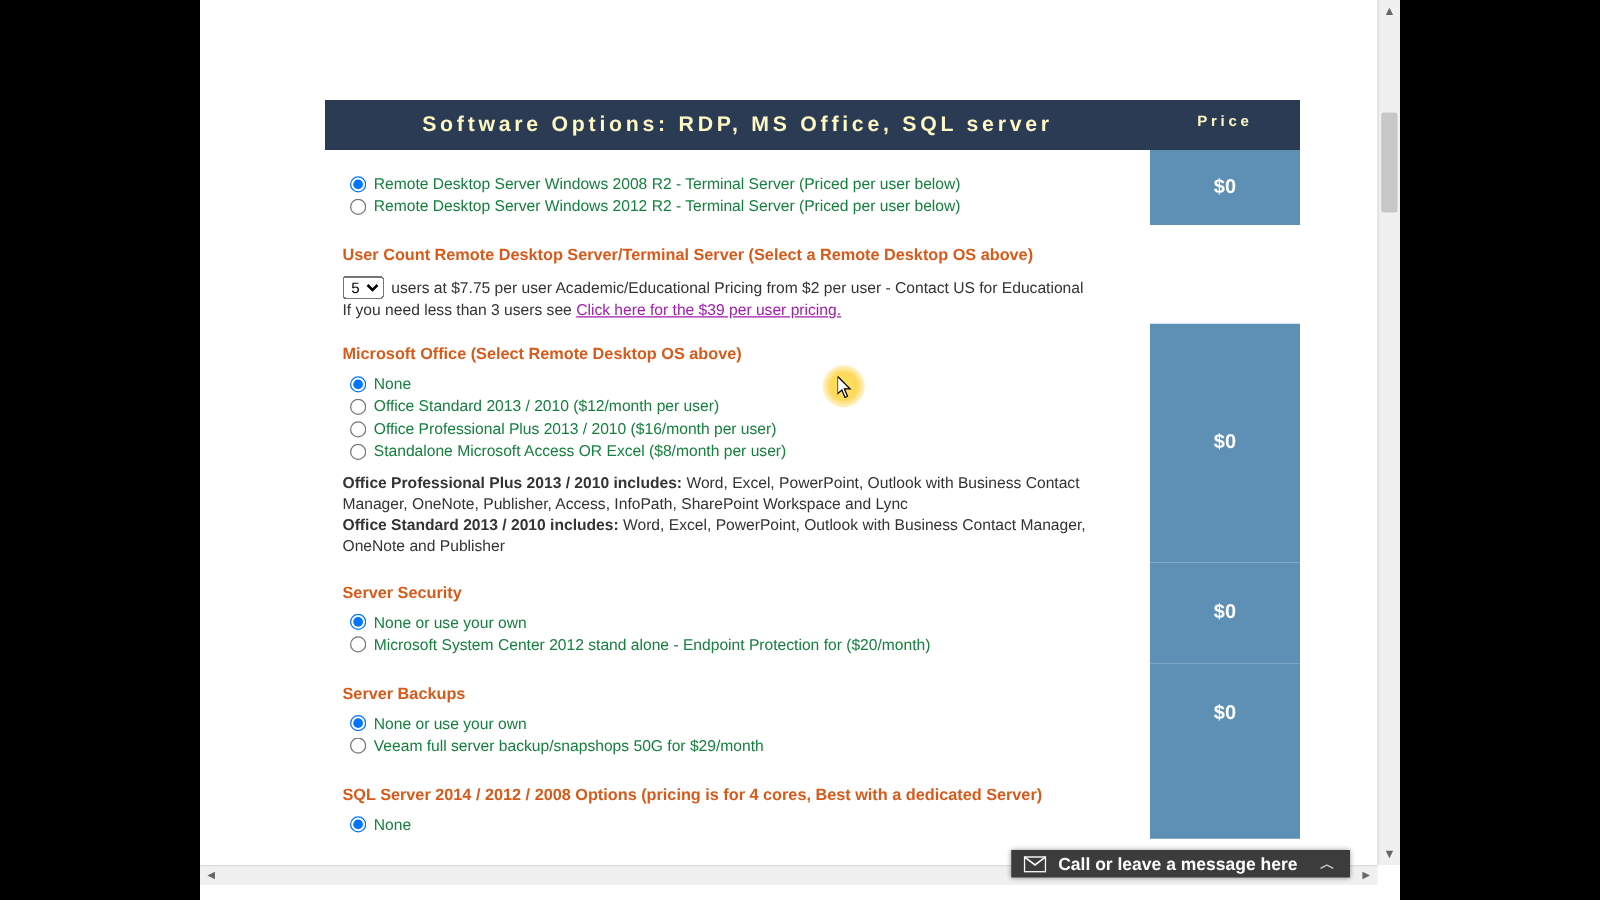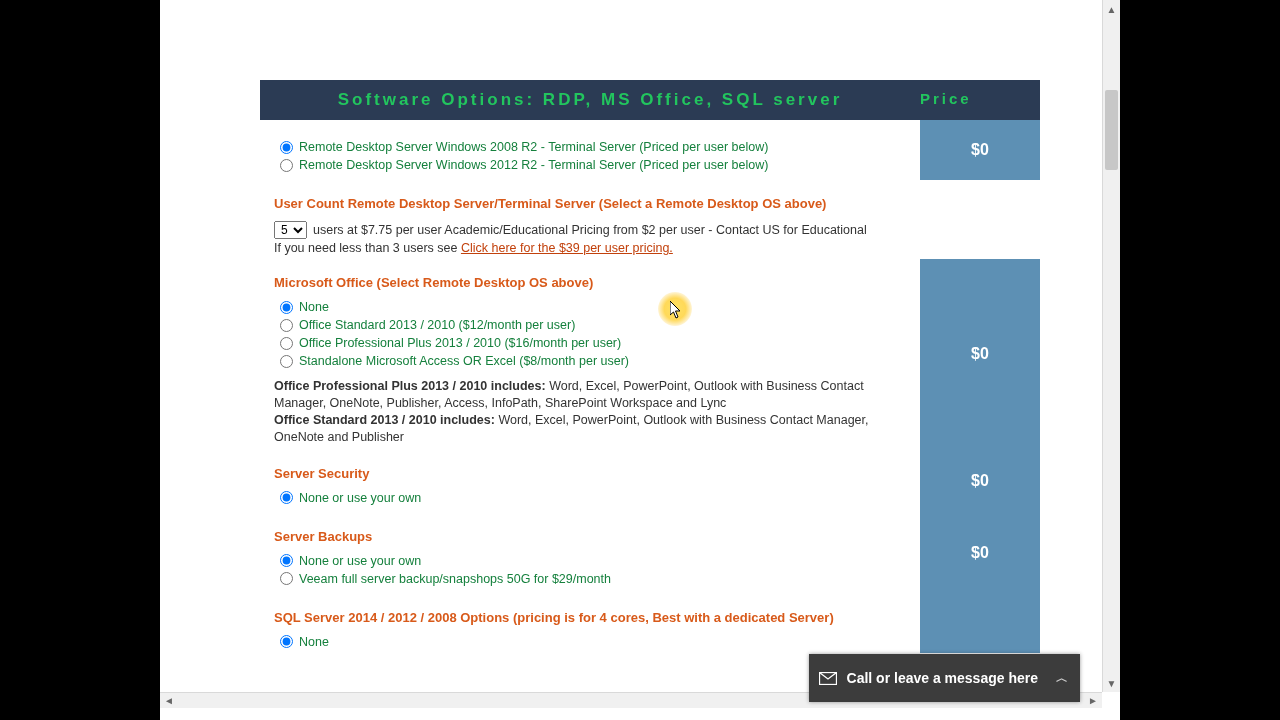--- a/index.html
+++ b/index.html
@@ -20,47 +20,47 @@
 
   .h-scrollbar { position: absolute; left: 0; right: 18px; bottom: 12px; height: 16px; background: #f0f0f0; border-top: 1px solid #d9d9d9; }
   .h-arrow { position:absolute; top:0; bottom:0; width:18px; display:flex; align-items:center; justify-content:center; font-size:10px; color:#666; }
   .h-arrow.left { left:0; }
   .h-arrow.right { right:0; }
 
   .page { position: absolute; left: 20px; right: 30px; top: 0; bottom: 30px; overflow: hidden; }
 
   .config-table { position: absolute; left: 80px; right: 50px; top: 80px; }
 
-  .header-row { display: flex; background: #2b3b54; color: #22c55e; font-weight: bold; }
+  .header-row { display: flex; background: #2b3b54; color: #fef9c3; font-weight: bold; }
   .header-left { flex: 1; text-align: center; padding: 10px 0; letter-spacing: 3px; font-size: 17px; }
-  .header-right { width: 120px; text-align: left; padding: 10px 0; letter-spacing: 3px; font-size: 15px; }
+  .header-right { width: 120px; text-align: center; padding: 10px 0; letter-spacing: 3px; font-size: 12px; }
 
   .body-row { display: flex; }
   .body-left { flex: 1; padding: 16px 14px 4px 14px; background: #fff; font-size: 13px; color: #333; }
   .body-right { width: 120px; background: #5d90b4; color: #fff; font-weight: bold; display: flex; align-items: center; justify-content: center; font-size: 16px; }
 
   .section-title { color: #d85a1a; font-weight: bold; font-size: 13px; margin-bottom: 10px; }
   .radio-line { margin: 4px 0 4px 6px; display: flex; align-items: center; gap: 6px; }
   .radio-line input[type=radio] { margin: 0; }
   .radio-label { font-size: 12.5px; color: #15803d; }
 
   .select-line { margin: 6px 0 2px 0; display: flex; flex-wrap: wrap; align-items: center; gap: 6px; font-size: 12.5px; }
   .select-line select { font-size: 12px; padding: 0 2px; }
   .fine-print { font-size: 12.5px; color: #333; margin-top: 2px; }
-  .fine-print a { color: #c2410c; text-decoration: underline; }
+  .fine-print a { color: #a21caf; text-decoration: underline; }
 
   .desc-block { font-size: 12.5px; color: #333; margin-top: 10px; line-height: 1.35; }
   .desc-block b { font-weight: bold; }
 
   .cursor-highlight { position: absolute; width: 34px; height: 34px; border-radius: 50%;
     background: radial-gradient(circle, rgba(255,225,90,0.95) 0%, rgba(255,210,60,0.85) 45%, rgba(255,200,40,0.2) 70%, rgba(255,200,40,0) 78%);
     pointer-events: none; }
   .cursor-arrow { position: absolute; width: 12px; height: 18px; pointer-events: none; }
 
-  .chat-widget { position: absolute; right: 40px; bottom: 18px; height: 48px; background: #3c3c3c; color: #fff;
+  .chat-widget { position: absolute; right: 40px; bottom: 18px; height: 22px; background: #3c3c3c; color: #fff;
     display: flex; align-items: center; padding: 0 12px 0 10px; font-size: 14px; font-weight: bold; gap: 10px;
     box-shadow: 0 0 4px rgba(0,0,0,0.4); }
   .chat-widget .mail-icon { width: 18px; height: 13px; }
   .chat-widget .chev { font-size: 12px; margin-left: 8px; color: #ccc; }
 </style>
 </head>
 <body>
 
 <div class="letterbox-left"></div>
 <div class="letterbox-right"></div>
@@ -136,20 +136,24 @@
       </div>
 
       <div class="body-row">
         <div class="body-left">
           <div class="section-title">Server Security</div>
           <div id="security-options">
               <div class="radio-line">
                 <input type="radio" name="security" checked="" style="">
                 <span class="radio-label">None or use your own</span>
               </div>
+              <div class="radio-line">
+                <input type="radio" name="security" style="">
+                <span class="radio-label">Microsoft System Center 2012 stand alone - Endpoint Protection for ($20/month)</span>
+              </div>
             </div>
         </div>
         <div class="body-right">$0</div>
       </div>
 
       <div class="body-row">
         <div class="body-left">
           <div class="section-title">Server Backups</div>
           <div id="backups-options">
               <div class="radio-line">

